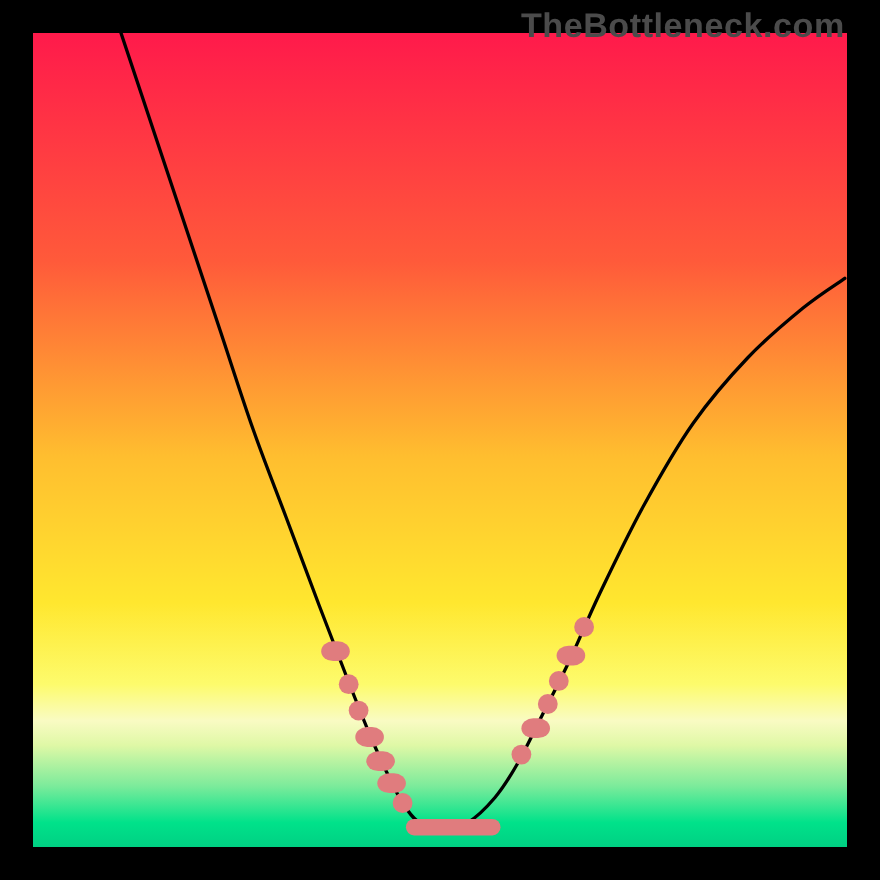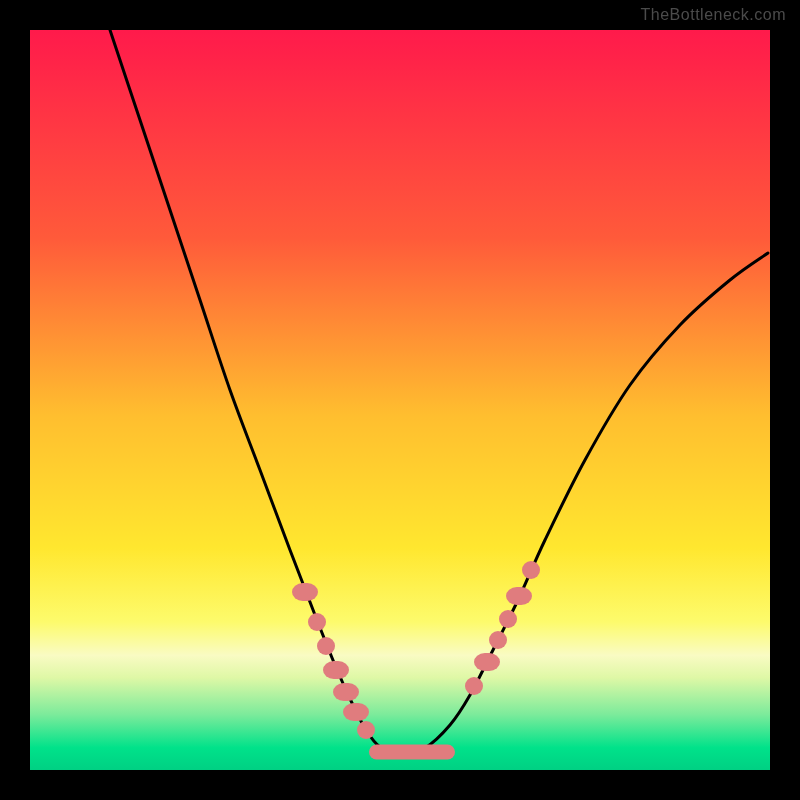--- a/index.html
+++ b/index.html
@@ -13,24 +13,24 @@
   }
   .stage {
     position: relative;
     width: 800px;
     height: 800px;
     background: #000;
   }
   .watermark {
     position: absolute;
     top: 6px;
-    right: 14px;
+    right: 32px;
     color: #4b4b4b;
-    font-size: 16px;
-    font-weight: 400;
+    font-size: 31px;
+    font-weight: 700;
     letter-spacing: 0.5px;
     z-index: 20;
   }
   .plot {
     position: absolute;
     left: 30px;
     top: 30px;
     width: 740px;
     height: 740px;
     background: #fff;

